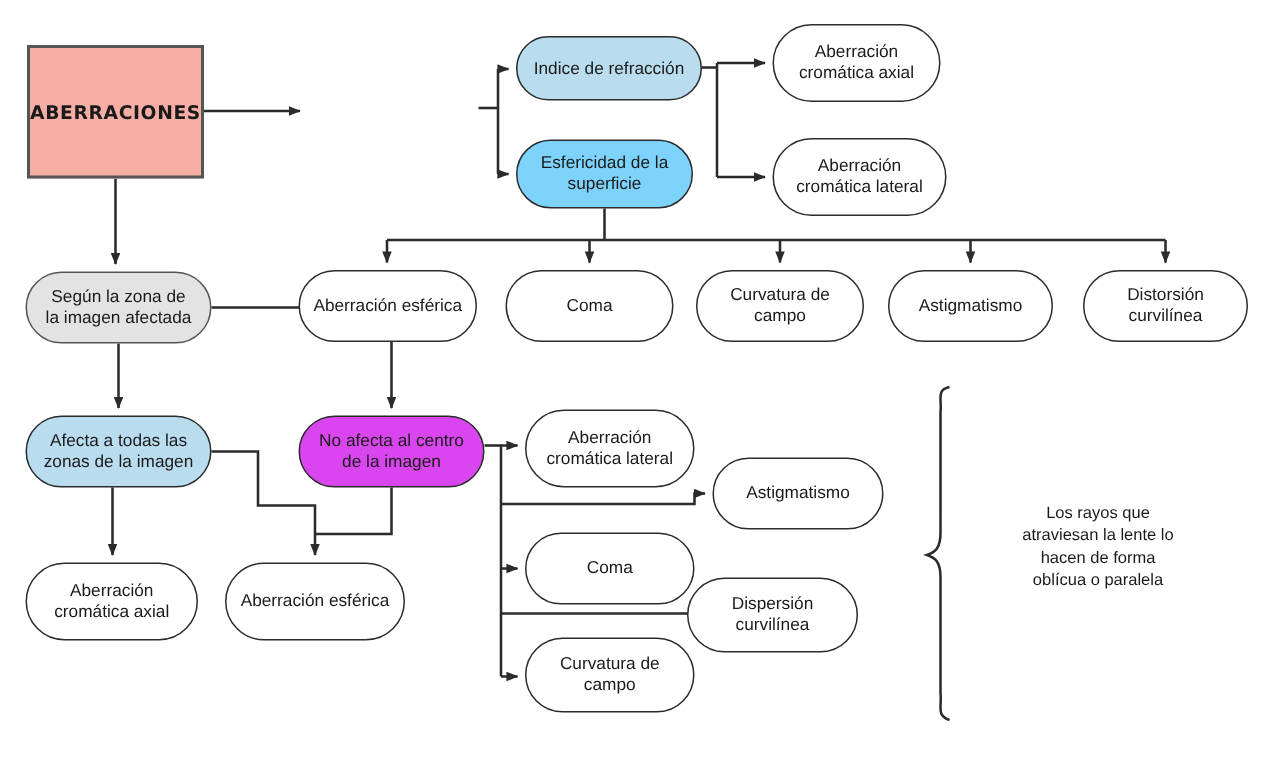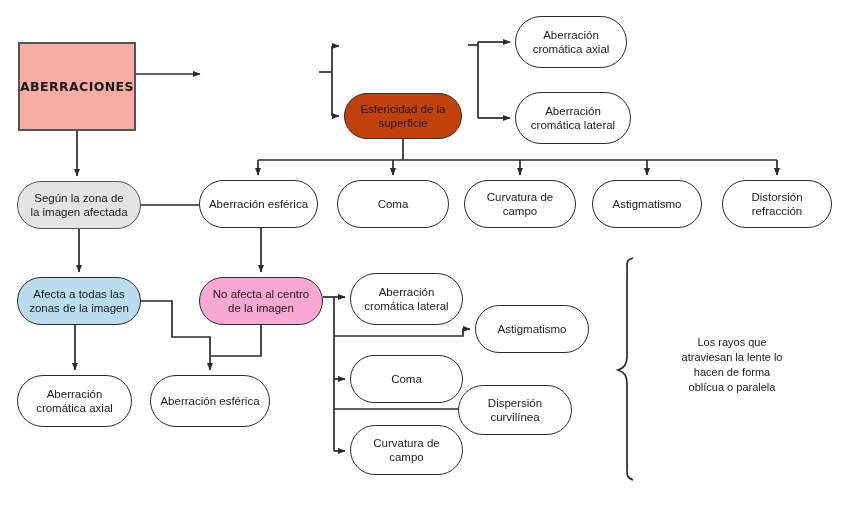--- a/index.html
+++ b/index.html
@@ -36,21 +36,20 @@
     line-height: 14px;
     border: 1.6px solid #2b2b2b;
     background: #ffffff;
     border-radius: 26px;
     padding: 0 6px;
     z-index: 2;
   }
   .node.rect {
     border-radius: 0;
     border-width: 2px;
-    margin-top: 12px;
   }
   .node.title {
     font-family: "DejaVu Sans", sans-serif;
     font-weight: 700;
     font-size: 12.5px;
     letter-spacing: .4px;
   }
   .node .lbl {
     white-space: pre-line;
     pointer-events: none;
@@ -128,22 +127,25 @@
 
     <path fill="none" stroke="#2b2b2b" stroke-width="1.7" d="M633,258 C624,260 628,266 627,275 L627,355 C627,365 624,368 618,370
              C624,372 627,375 627,385 L627,462 C628,471 624,477 633,480"></path>
   </svg>
 
   <div class="node rect title" style="left:18px; top:30px; width:118px; height:89px; background:#f6aea4; border-color:#555555;">
     <span class="lbl">ABERRACIONES</span>
   </div>
 
 
-
-  <div class="node" style="left:344px; top:93px; width:118px; height:46px; background:#c2410c;">
+  <div class="node" style="left:344px; top:24px; width:124px; height:43px; background:#b9dcef;">
+    <span class="lbl">Indice de refracción</span>
+  </div>
+
+  <div class="node" style="left:344px; top:93px; width:118px; height:46px; background:#7dd3fc;">
     <span class="lbl">Esfericidad de la
 superficie</span>
   </div>
 
   <div class="node" style="left:515px; top:16px; width:112px; height:52px;">
     <span class="lbl">Aberración
 cromática axial</span>
   </div>
 
   <div class="node" style="left:515px; top:92px; width:116px; height:52px;">
@@ -163,34 +165,34 @@
     <span class="lbl">Curvatura de
 campo</span>
   </div>
 
   <div class="node" style="left:592px; top:180px; width:110px; height:48px;">
     <span class="lbl">Astigmatismo</span>
   </div>
 
   <div class="node" style="left:722px; top:180px; width:110px; height:48px;">
     <span class="lbl">Distorsión
-refracción</span>
+curvilínea</span>
   </div>
 
   <div class="node" style="left:17px; top:181px; width:124px; height:48px; background:#e3e3e3; border-color:#555555;">
     <span class="lbl">Según la zona de
 la imagen afectada</span>
   </div>
 
   <div class="node" style="left:17px; top:277px; width:124px; height:48px; background:#b9dcef;">
     <span class="lbl">Afecta a todas las
 zonas de la imagen</span>
   </div>
 
-  <div class="node" style="left:199px; top:277px; width:124px; height:48px; background:#f9a8d4;">
+  <div class="node" style="left:199px; top:277px; width:124px; height:48px; background:#d946ef;">
     <span class="lbl">No afecta al centro
 de la imagen</span>
   </div>
 
   <div class="node" style="left:17px; top:375px; width:115px; height:52px;">
     <span class="lbl">Aberración
 cromática axial</span>
   </div>
 
   <div class="node" style="left:150px; top:375px; width:120px; height:52px;">

